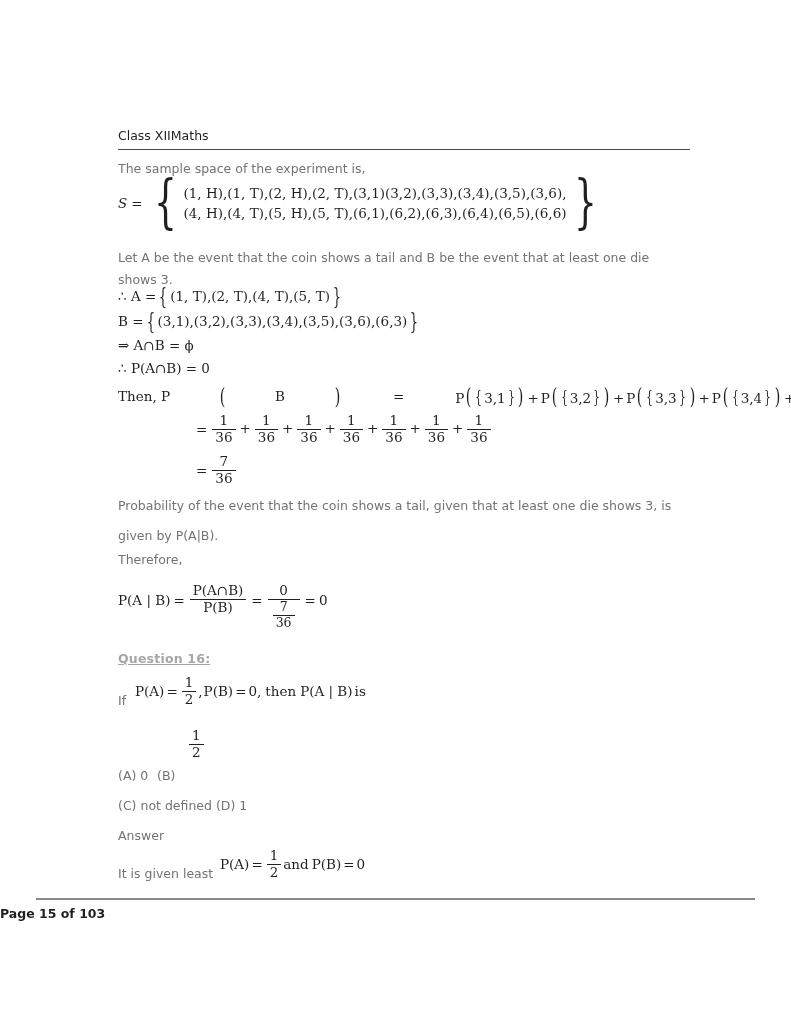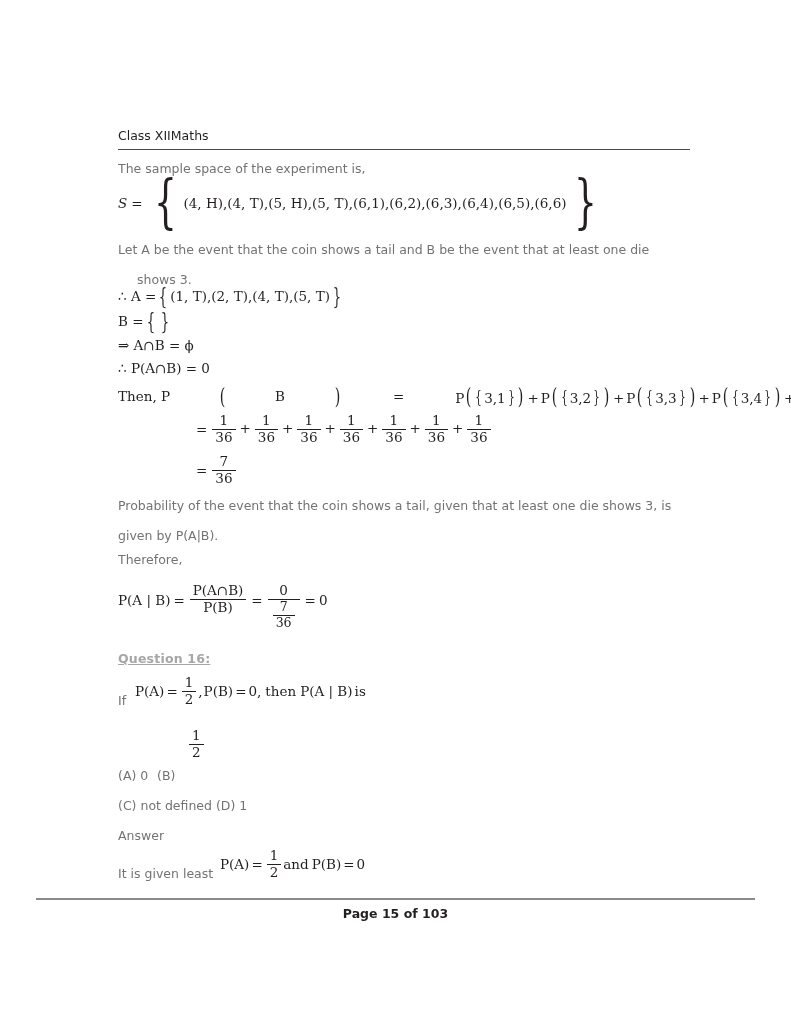--- a/index.html
+++ b/index.html
@@ -146,21 +146,21 @@
     top: 898px;
     width: 719px;
     height: 2px;
     background: #8a8a8a;
   }
   .footer-text {
     position: absolute;
     left: 0;
     top: 906px;
     width: 791px;
-    text-align: center;
+    text-align: left;
     font-size: 12.5px;
     font-weight: bold;
     color: #231f20;
   }
 </style>
 </head>
 <body>
 
 <div class="page">
 
@@ -170,38 +170,40 @@
   </div>
   <div class="header-rule"></div>
 
   <div class="ptext" style="left:118px; top:160px;">The sample space of the experiment is,</div>
 
   <div class="math" style="left:118px; top:182px; font-size:13.5px;">
     <span class="var-it">S</span>
     <span style="margin:0 4px;">=</span>
     <span class="brace">{</span>
     <span class="set-rows">
+      <span>(1, H),(1, T),(2, H),(2, T),(3,1)(3,2),(3,3),(3,4),(3,5),(3,6),</span>
       <span>(4, H),(4, T),(5, H),(5, T),(6,1),(6,2),(6,3),(6,4),(6,5),(6,6)</span>
     </span>
     <span class="brace">}</span>
   </div>
 
-  <div class="ptext" style="left:118px; top:241px;">Let A be the event that the coin shows a tail and B be the event that at least one die</div>
-  <div class="ptext" style="left:118px; top:271px;margin-left:19px;">shows 3.</div>
+  <div class="ptext" style="left:118px; top:249px;">Let A be the event that the coin shows a tail and B be the event that at least one die</div>
+  <div class="ptext" style="left:118px; top:271px;">shows 3.</div>
 
   <div class="math" style="left:118px; top:287px; font-size:13.5px;">
     <span>∴ A =</span>
     <span class="sbrace">{</span>
     <span>(1, T),(2, T),(4, T),(5, T)</span>
     <span class="sbrace">}</span>
   </div>
 
   <div class="math" style="left:118px; top:312px; font-size:13.5px;">
     <span>B =</span>
     <span class="sbrace">{</span>
+    <span>(3,1),(3,2),(3,3),(3,4),(3,5),(3,6),(6,3)</span>
     <span class="sbrace">}</span>
   </div>
 
   <div class="math" style="left:118px; top:337px; font-size:13.5px;">⇒ A∩B = ϕ</div>
 
   <div class="math" style="left:118px; top:360px; font-size:13.5px;">∴ P(A∩B) = 0</div>
 
   <div class="math" style="left:118px; top:386px; font-size:13.5px;gap:48px;">
     <span>Then, P</span>
     <span class="paren-big">(</span>

